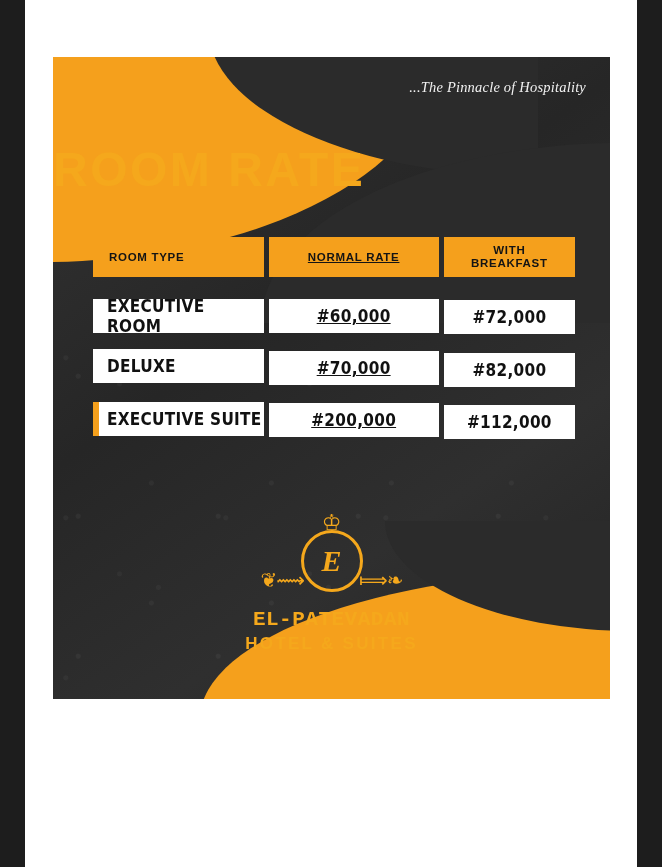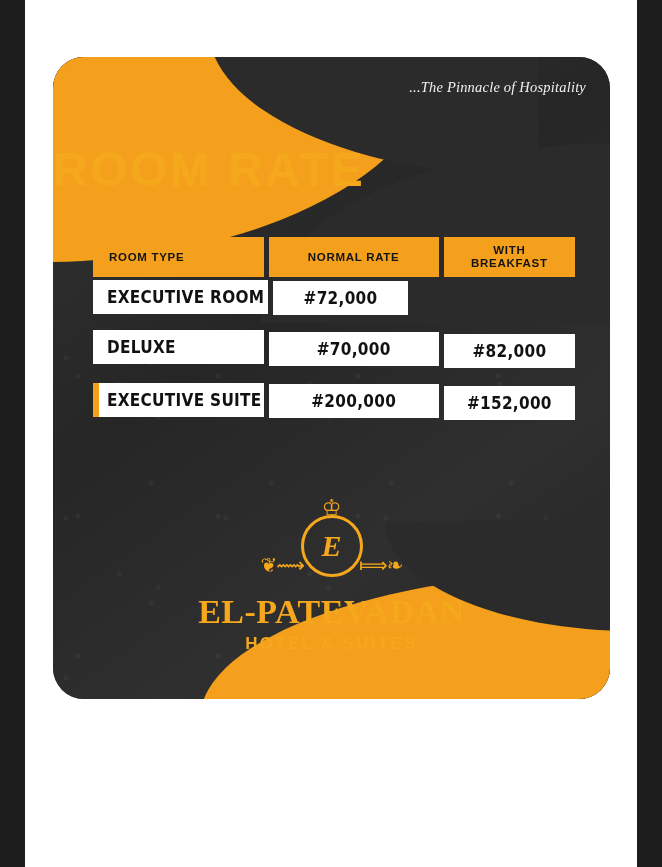--- a/index.html
+++ b/index.html
@@ -26,21 +26,20 @@
 
   
   .poster {
     position: absolute;
     left: 28px;   
     top: 57px;
     width: 557px;
     height: 642px;
     background: #7f1d1d;
     overflow: hidden;
-    border-radius: 31px;
   }
   
   .poster::before {
     content: "";
     position: absolute;
     inset: 0;
     background:
       radial-gradient(circle at 18% 28%, rgba(255,255,255,0.045) 0 2px, transparent 3px),
       radial-gradient(circle at 62% 12%, rgba(255,255,255,0.035) 0 2px, transparent 3px),
       radial-gradient(circle at 82% 55%, rgba(255,255,255,0.04) 0 2px, transparent 3px),
@@ -136,42 +135,42 @@
   .table {
     position: absolute;
     left: 40px;
     top: 180px;
     width: 482px;
     z-index: 6;
   }
   .row {
     display: flex;
     gap: 5px;
-    margin-bottom: 3px;
+    margin-bottom: 22px;
   }
   .head-row .cell {
     background: #f5a01c;
     color: #141414;
     font-size: 11.5px;
     font-weight: 700;
     letter-spacing: 0.7px;
     height: 40px;
     display: flex;
     align-items: center;
   }
   .head-row .cell.c1 { padding-left: 16px; }
   .head-row .cell.c2,
   .head-row .cell.c3 { justify-content: center; text-align: center; }
   .head-row .cell.c3 { line-height: 13px; }
 
   .cell {
     box-sizing: border-box;
   }
   .c1 { width: 175px; }
-  .c2 { width: 175px; }
+  .c2 { width: 175px; text-decoration: underline; }
   .c3 { width: 135px; }
 
   .data-row .cell {
     background: #ffffff;
     color: #111111;
     height: 34px;
     display: flex;
     align-items: center;
     font-size: 17px;
     font-weight: 700;
@@ -250,22 +249,22 @@
     transform: translateX(-50%);
     width: 170px;
     height: 28px;
     color: #f5a81c;
     font-size: 20px;
     letter-spacing: -1px;
     white-space: nowrap;
   }
   .brand {
     color: #f5a81c;
-    font-family: Liberation Serif, serif;
-    font-size: 34px;
+    font-family: Liberation Mono, monospace;
+    font-size: 21px;
     font-weight: 700;
     letter-spacing: 0.5px;
   }
   .brand-sub {
     color: #f5a81c;
     font-size: 17px;
     font-weight: 700;
     letter-spacing: 2.3px;
     margin-top: 3px;
   }
@@ -314,35 +313,36 @@
           <div>
 
             <div>WITH</div>
             <div>BREAKFAST</div>
           </div>
         </div>
       </div>
 
       <div class="row data-row r1">
         <div class="cell c1">EXECUTIVE ROOM</div>
+        <div class="cell c2">#60,000</div>
         <div class="cell c3">#72,000</div>
       </div>
 
       <div class="row data-row r2">
         <div class="cell c1">DELUXE</div>
         <div class="cell c2">#70,000</div>
         <div class="cell c3">#82,000</div>
       </div>
 
 
       <div class="row data-row r4">
         <div class="row-marker"></div>
         <div class="cell c1">EXECUTIVE SUITE</div>
         <div class="cell c2">#200,000</div>
-        <div class="cell c3">#152,000</div>
+        <div class="cell c3">#112,000</div>
       </div>
 
     </div>
 
     <div class="logo">
       <div class="crest">
         <div class="crown">♔</div>
         <div class="shield">E</div>
         <div class="flourish">
           <span>❦⟿</span>

